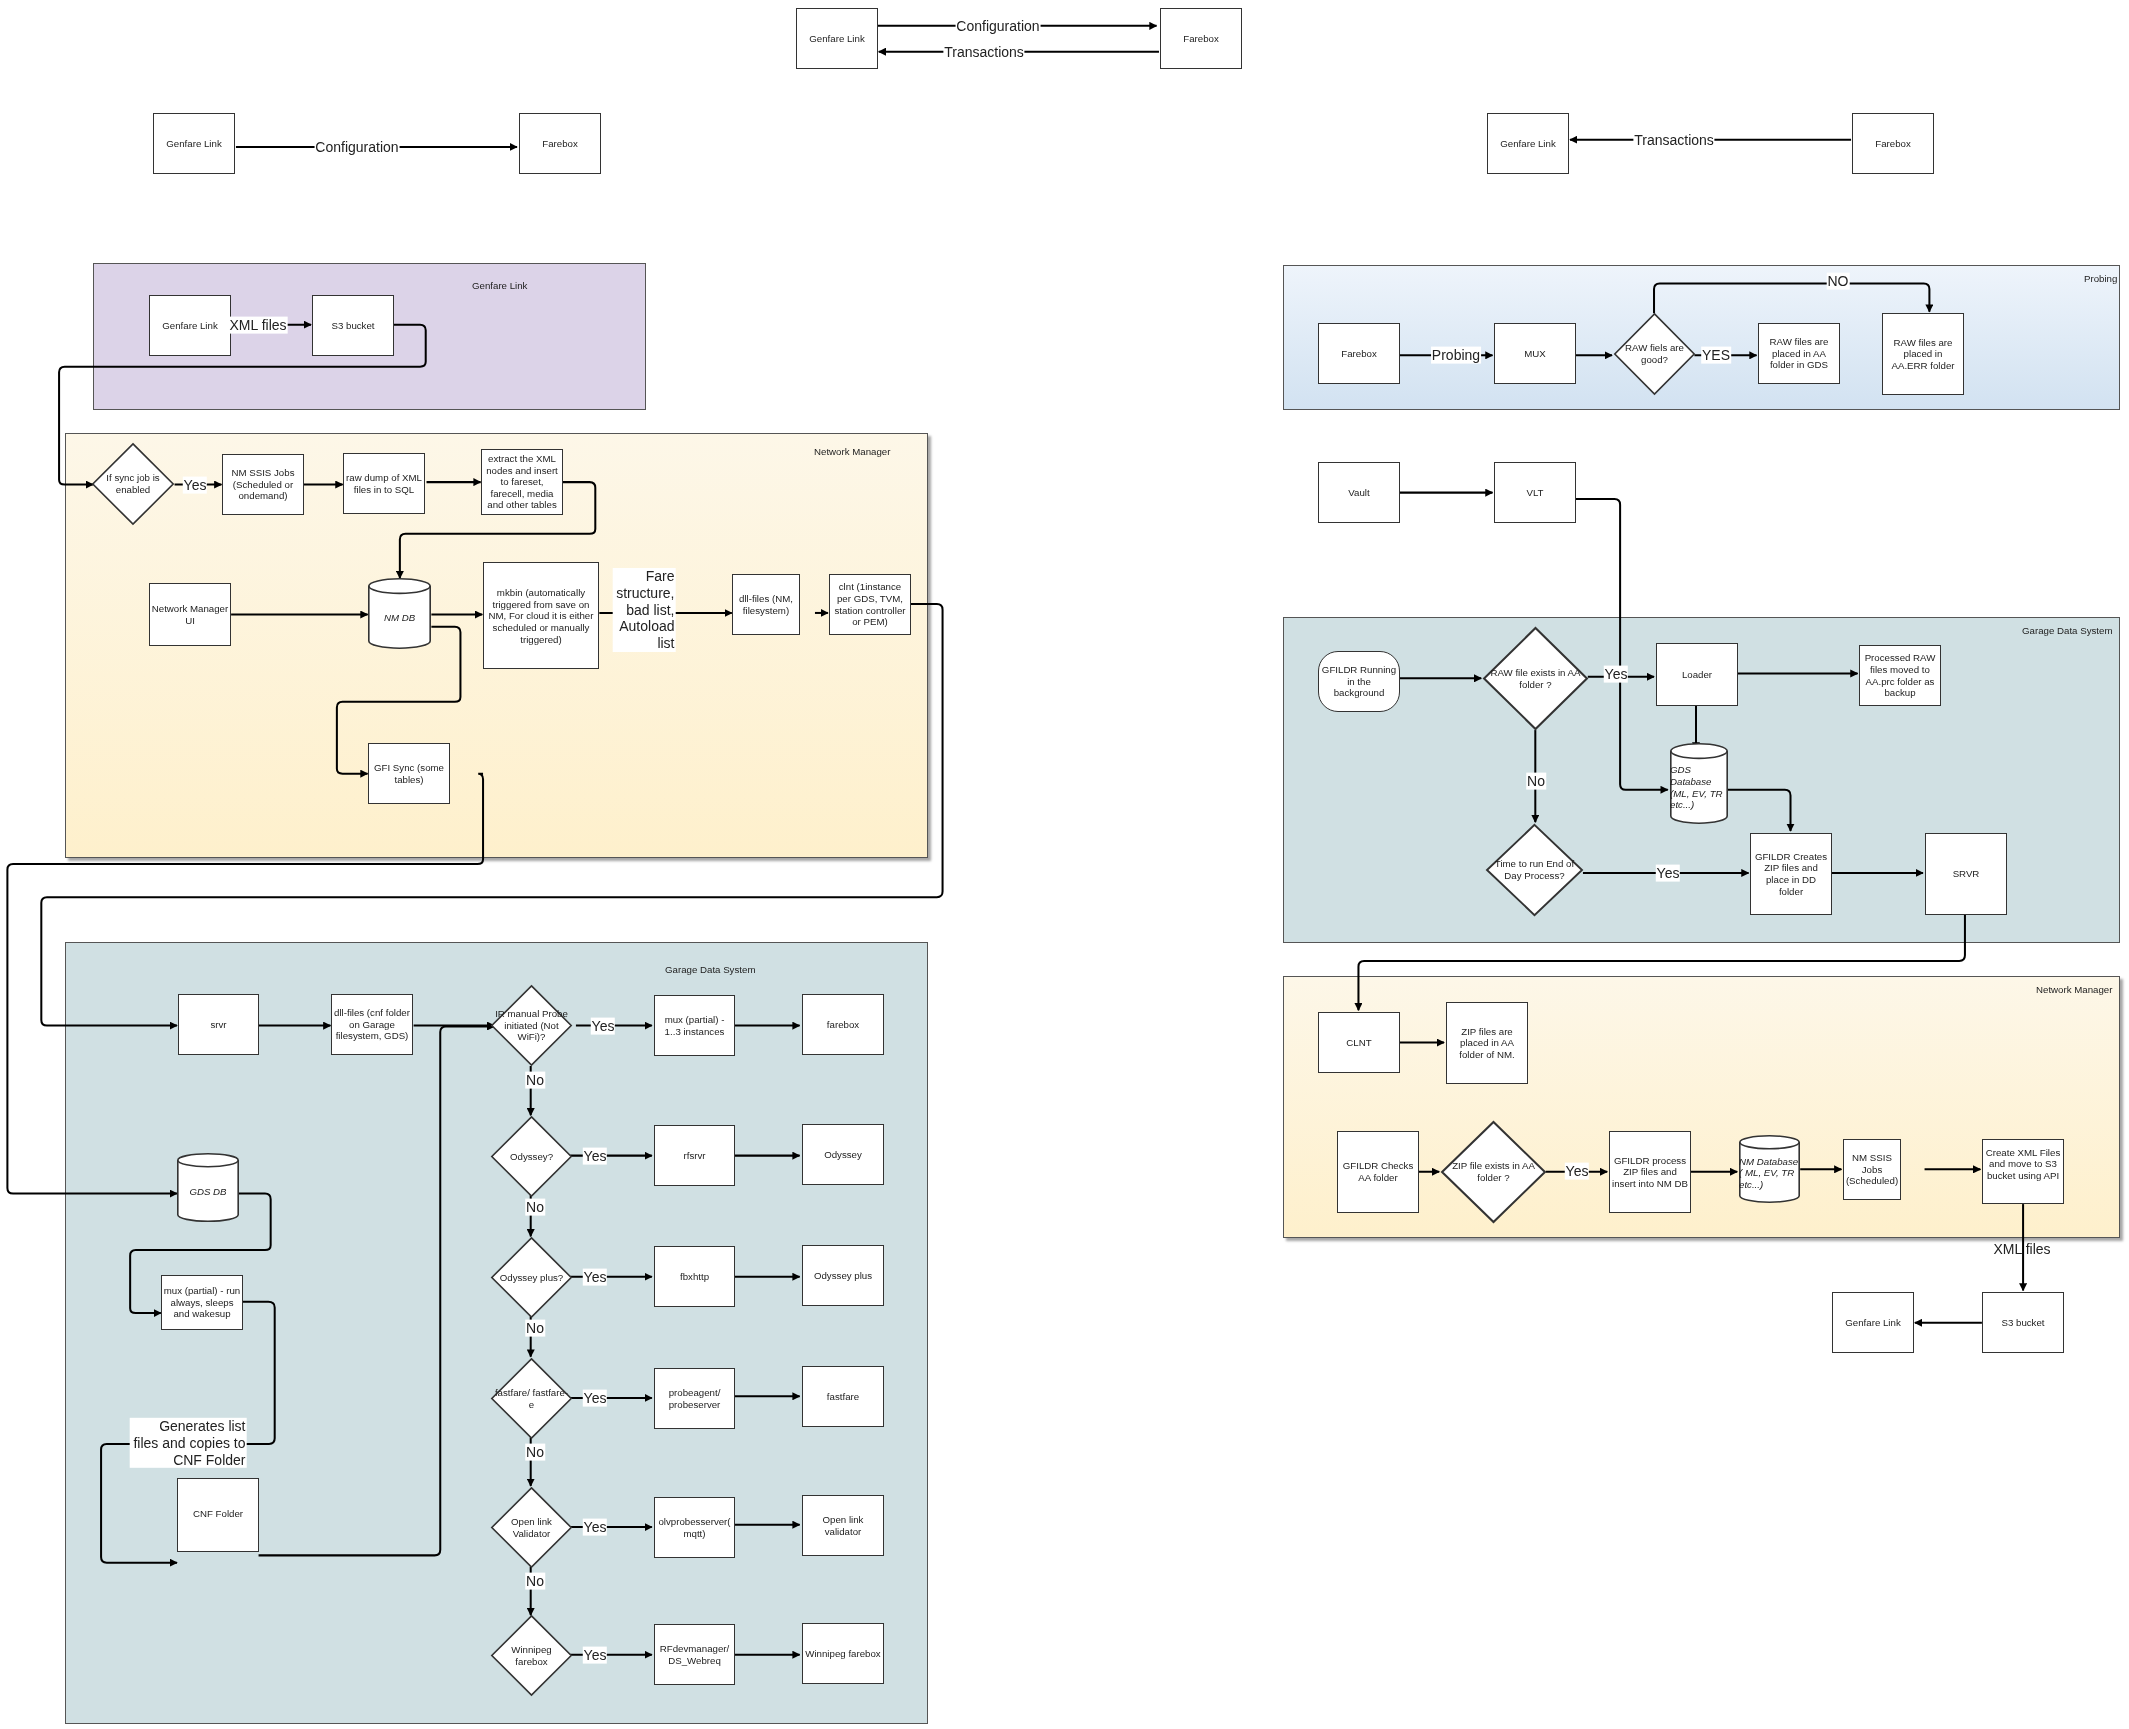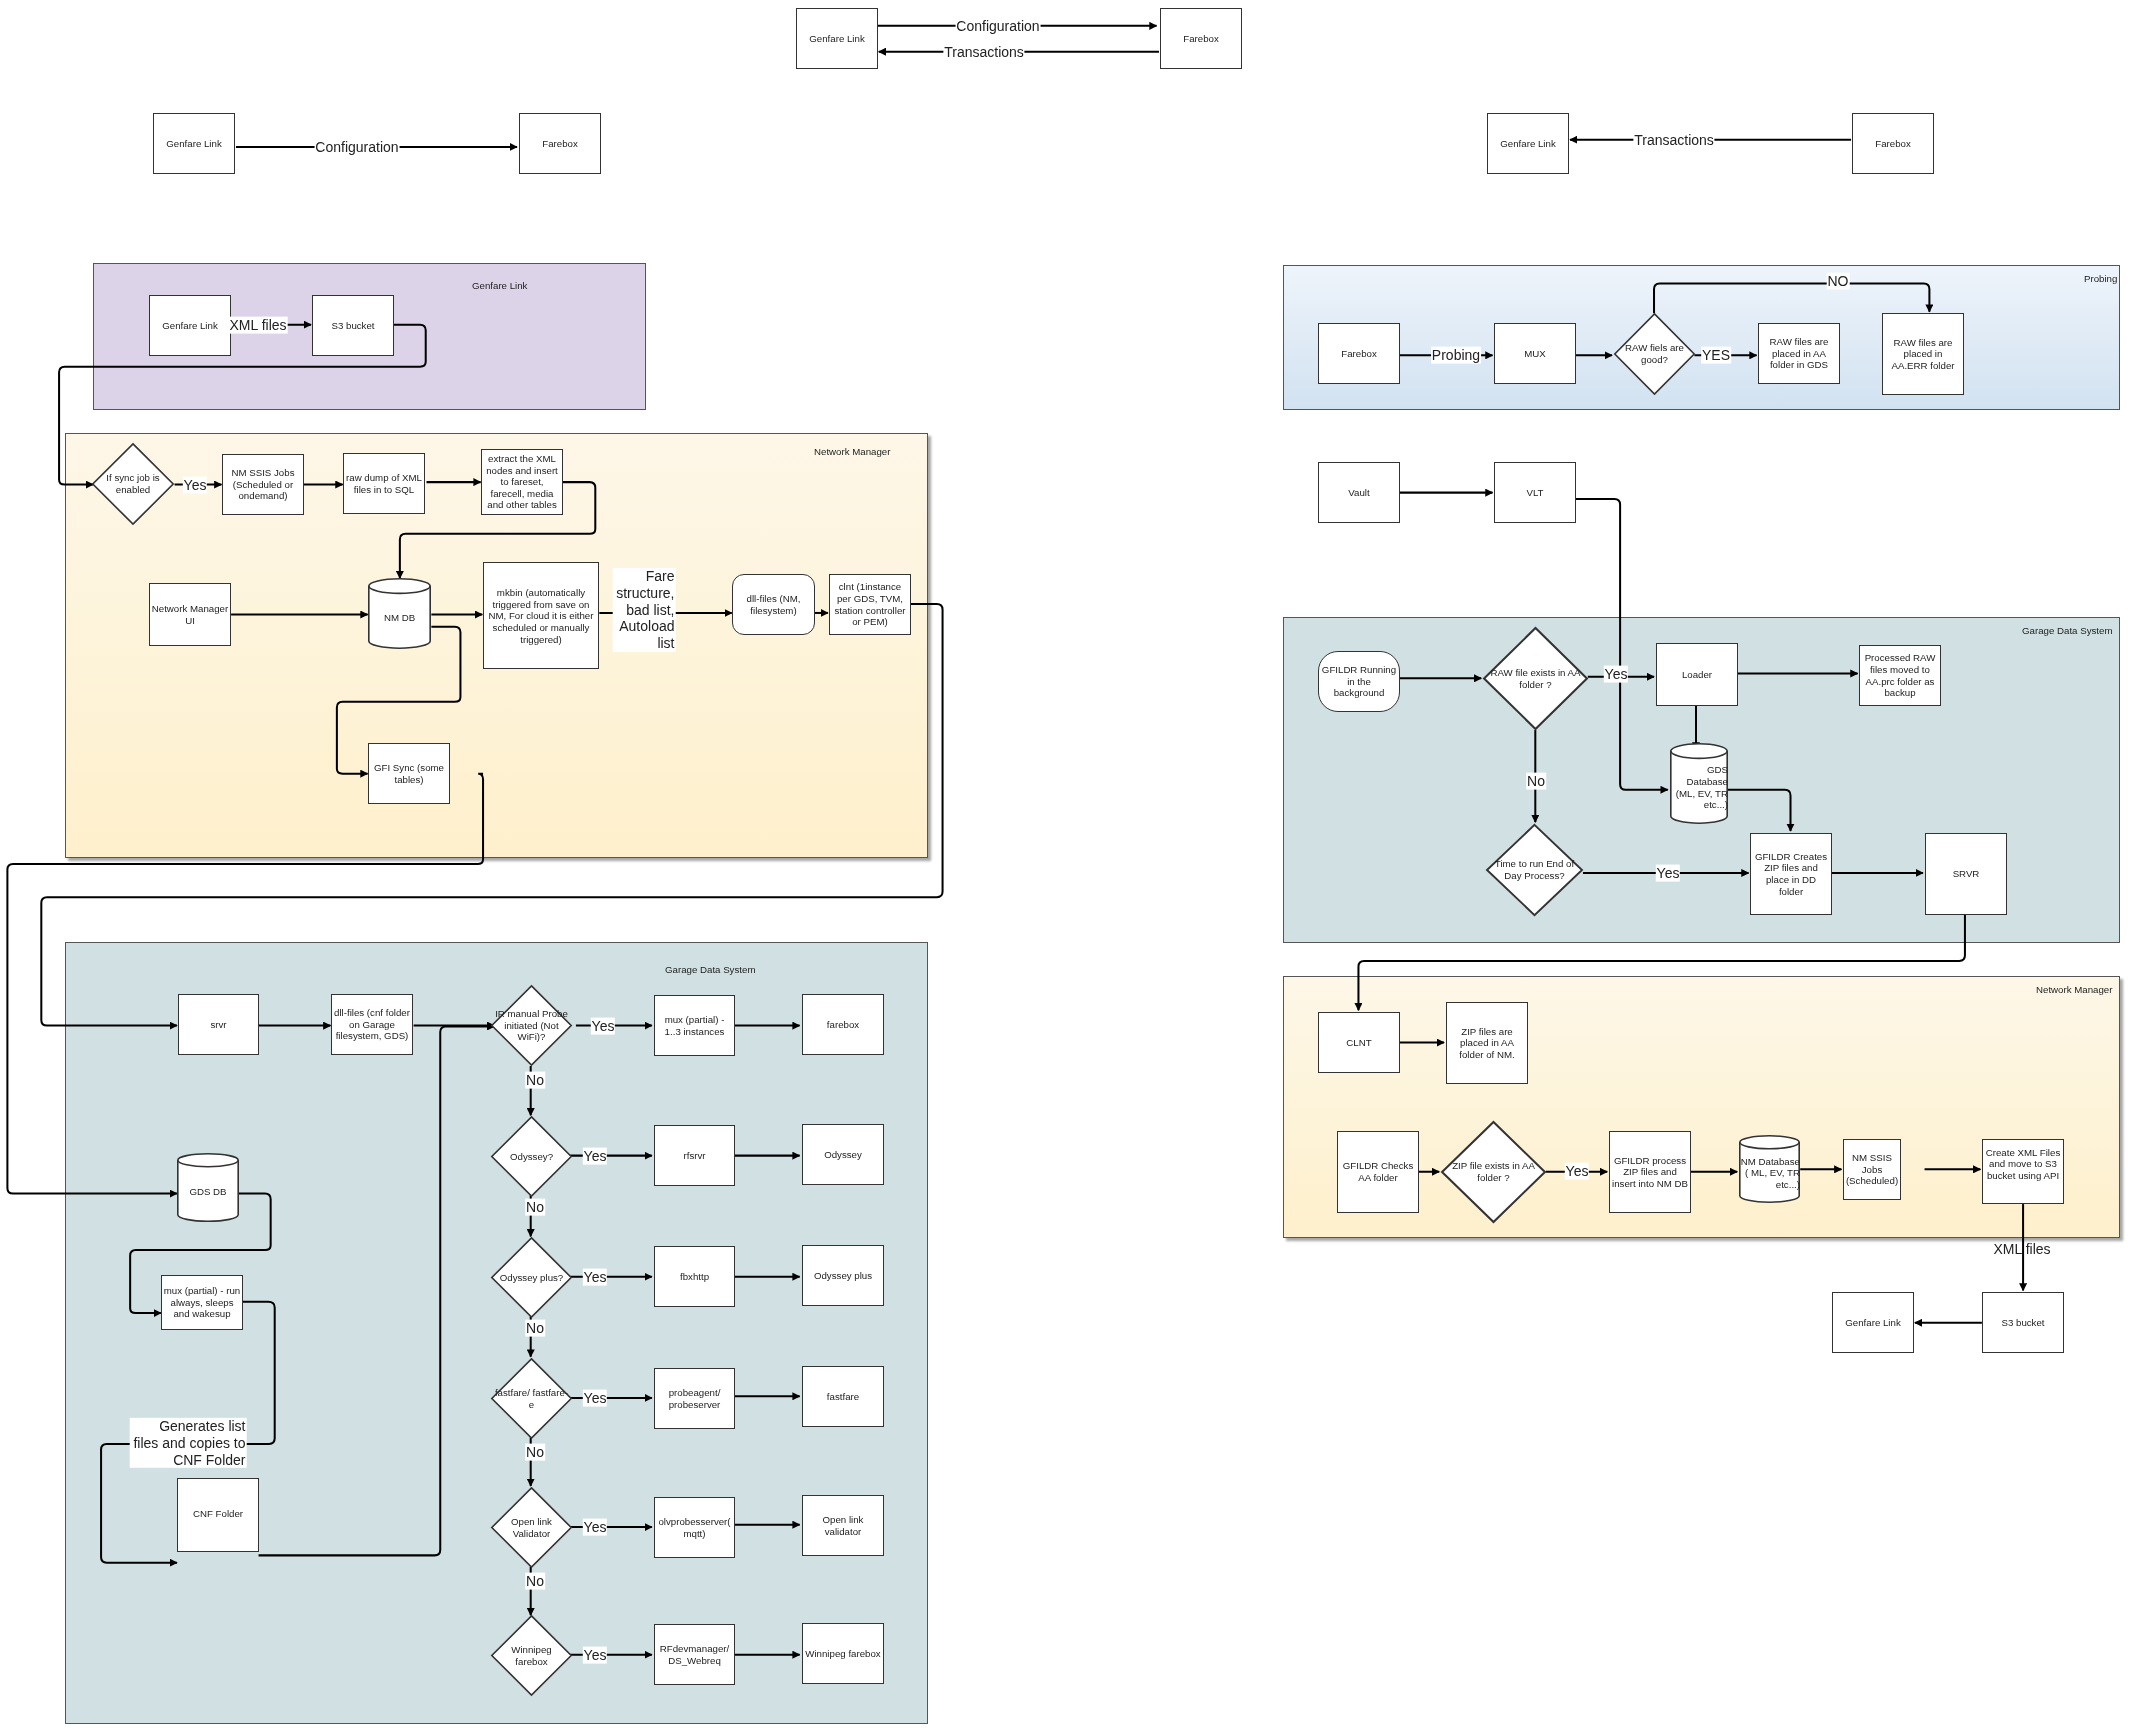--- a/index.html
+++ b/index.html
@@ -6,21 +6,21 @@
   body { width:2129px; height:1729px; position:relative; overflow:hidden; font-family:"Liberation Sans", sans-serif; }
   #canvas { position:absolute; left:0; top:0; width:2129px; height:1729px; }
   .lane { position:absolute; border:1.6px solid #555; box-sizing:border-box; }
   .lane-shadow { box-shadow:3.2px 3.2px 2.4px rgba(0,0,0,0.35); }
   .lane-title { position:absolute; font-size:9.7px; color:#222; white-space:nowrap; }
   .node { position:absolute; background:#fff; border:1.6px solid #333; box-sizing:border-box; display:flex; align-items:center; justify-content:center; text-align:center; font-size:9.7px; color:#222; line-height:1.2; padding:1.6px; }
   .node span { display:block; }
   .diamond { position:absolute; display:flex; align-items:center; justify-content:center; text-align:center; font-size:9.7px; color:#222; line-height:1.2; }
   .diamond svg { position:absolute; left:0; top:0; width:100%; height:100%; overflow:visible; }
   .diamond span { position:relative; z-index:1; padding:0 3.2px; }
-  .cyl { position:absolute; display:flex; align-items:center; justify-content:center; text-align:right; font-size:9.7px; color:#222; line-height:1.2; }
+  .cyl { position:absolute; display:flex; align-items:center; justify-content:center; text-align:left; font-size:9.7px; color:#222; line-height:1.2;font-style:italic; }
   .cyl svg { position:absolute; left:0; top:0; width:100%; height:100%; overflow:visible; }
   .cyl span { position:relative; z-index:1; padding-top:8px; }
   .elabel { position:absolute; background:#fff; font-size:14px; color:#222; text-align:right; line-height:1.2; white-space:nowrap; transform:translate(-50%,-50%); padding:0 0.8px; }
   #edges { position:absolute; left:0; top:0; width:2129px; height:1729px; pointer-events:none; }
 </style>
 </head>
 <body>
 
 <div id="canvas">
 
@@ -183,21 +183,21 @@
     <svg viewBox="0 0 78 88" preserveAspectRatio="none">
         <path d="M1,10 A38,9 0 0 1 77,10 L77,78 A38,9 0 0 1 1,78 Z" fill="#fff" stroke="#333" stroke-width="2"></path>
         <path d="M1,10 A38,9 0 0 0 77,10" fill="none" stroke="#333" stroke-width="2"></path>
       </svg>
     <span>NM DB</span>
   </div>
   <div class="node" style="left:483px;top:562px;width:116px;height:107px;align-items:flex-start;padding-top:24px;">
       <span>mkbin (automatically triggered from save on NM, For cloud it is either scheduled or manually triggered)</span>
     </div>
   <div class="elabel" style="left:644px;top:610px;white-space:normal;width:61px;">Fare structure, bad list, Autoload list</div>
-  <div class="node" style="left:732px;top:574px;width:83px;height:61px;border-radius:12px;">
+  <div class="node" style="left:732px;top:574px;width:68px;height:61px;">
       <span>dll-files (NM, filesystem)</span>
     </div>
   <div class="node" style="left:829px;top:574px;width:82px;height:61px;">
       <span>clnt (1instance per GDS, TVM, station controller or PEM)</span>
     </div>
   <div class="node" style="left:368px;top:743px;width:82px;height:61px;">
       <span>GFI Sync (some tables)</span>
     </div>
 
   <div class="node" style="left:178px;top:994px;width:81px;height:61px;">

